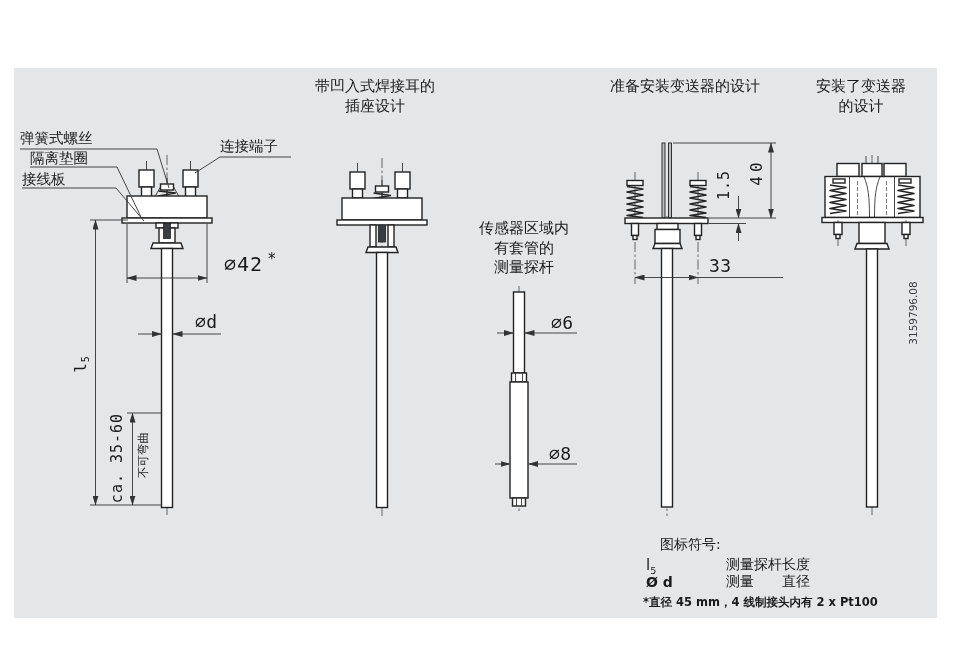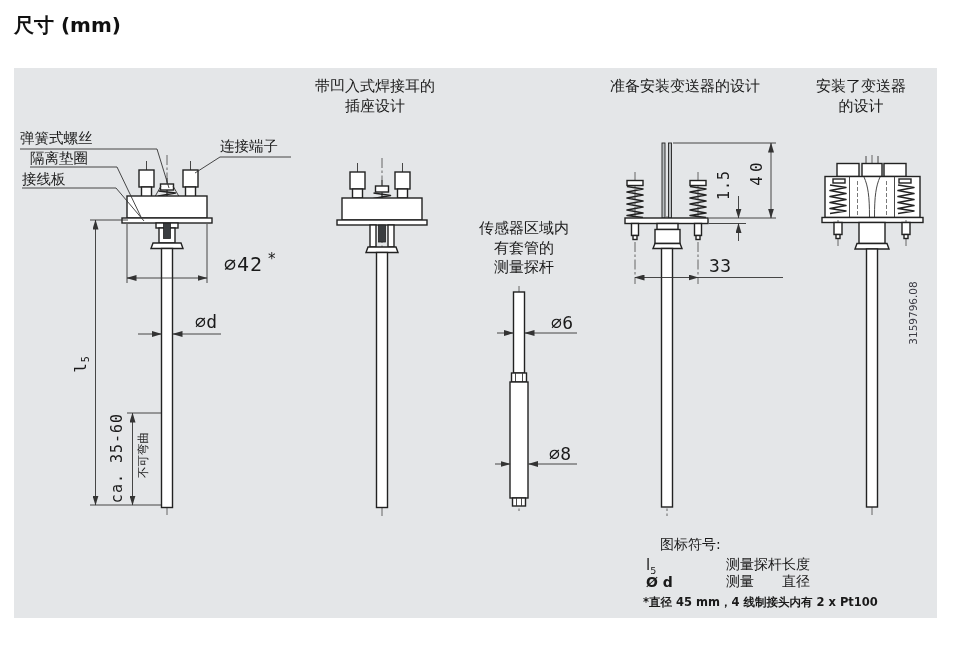--- a/index.html
+++ b/index.html
@@ -29,21 +29,20 @@
   .center{stroke:#444;stroke-width:0.8;fill:none;stroke-dasharray:10 2.5 2.5 2.5;}
   .dash{stroke:#555;stroke-width:0.8;fill:none;stroke-dasharray:4 2;}
   .spring{fill:none;stroke:#222;stroke-width:1.5;stroke-linejoin:round;}
   .wire{fill:#b9bdc0;stroke:#222;stroke-width:0.9;}
 </style>
 </head>
 <body>
 
 <div class="page">
 
-  <div class="title">尺寸 (mm)</div>
 
   <svg width="958" height="648" viewBox="0 0 958 648">
     <defs>
       <marker id="arr" viewBox="0 0 10 6" refX="9.5" refY="3" markerWidth="10" markerHeight="6" markerUnits="userSpaceOnUse" orient="auto-start-reverse">
         <path d="M0,0 L10,3 L0,6 Z" fill="#333"></path>
       </marker>
     </defs>
 
     <rect x="14" y="68" width="923" height="550" fill="#e4e6e8"></rect>
 

